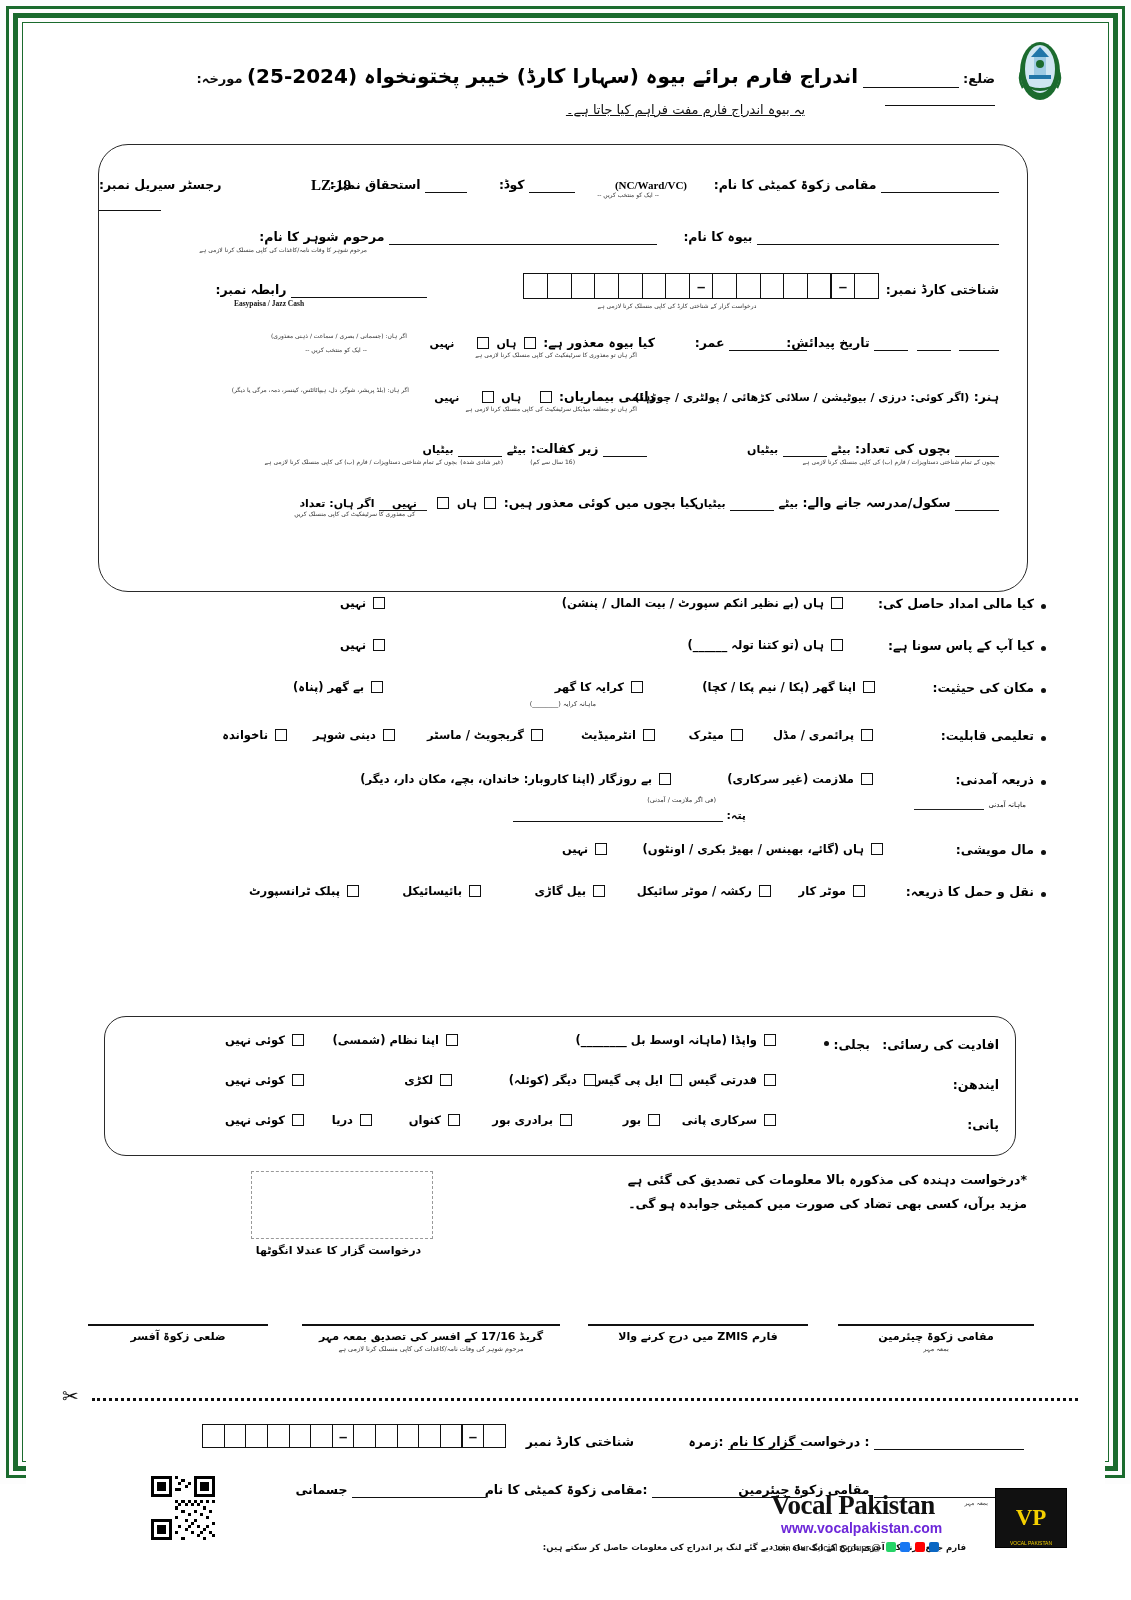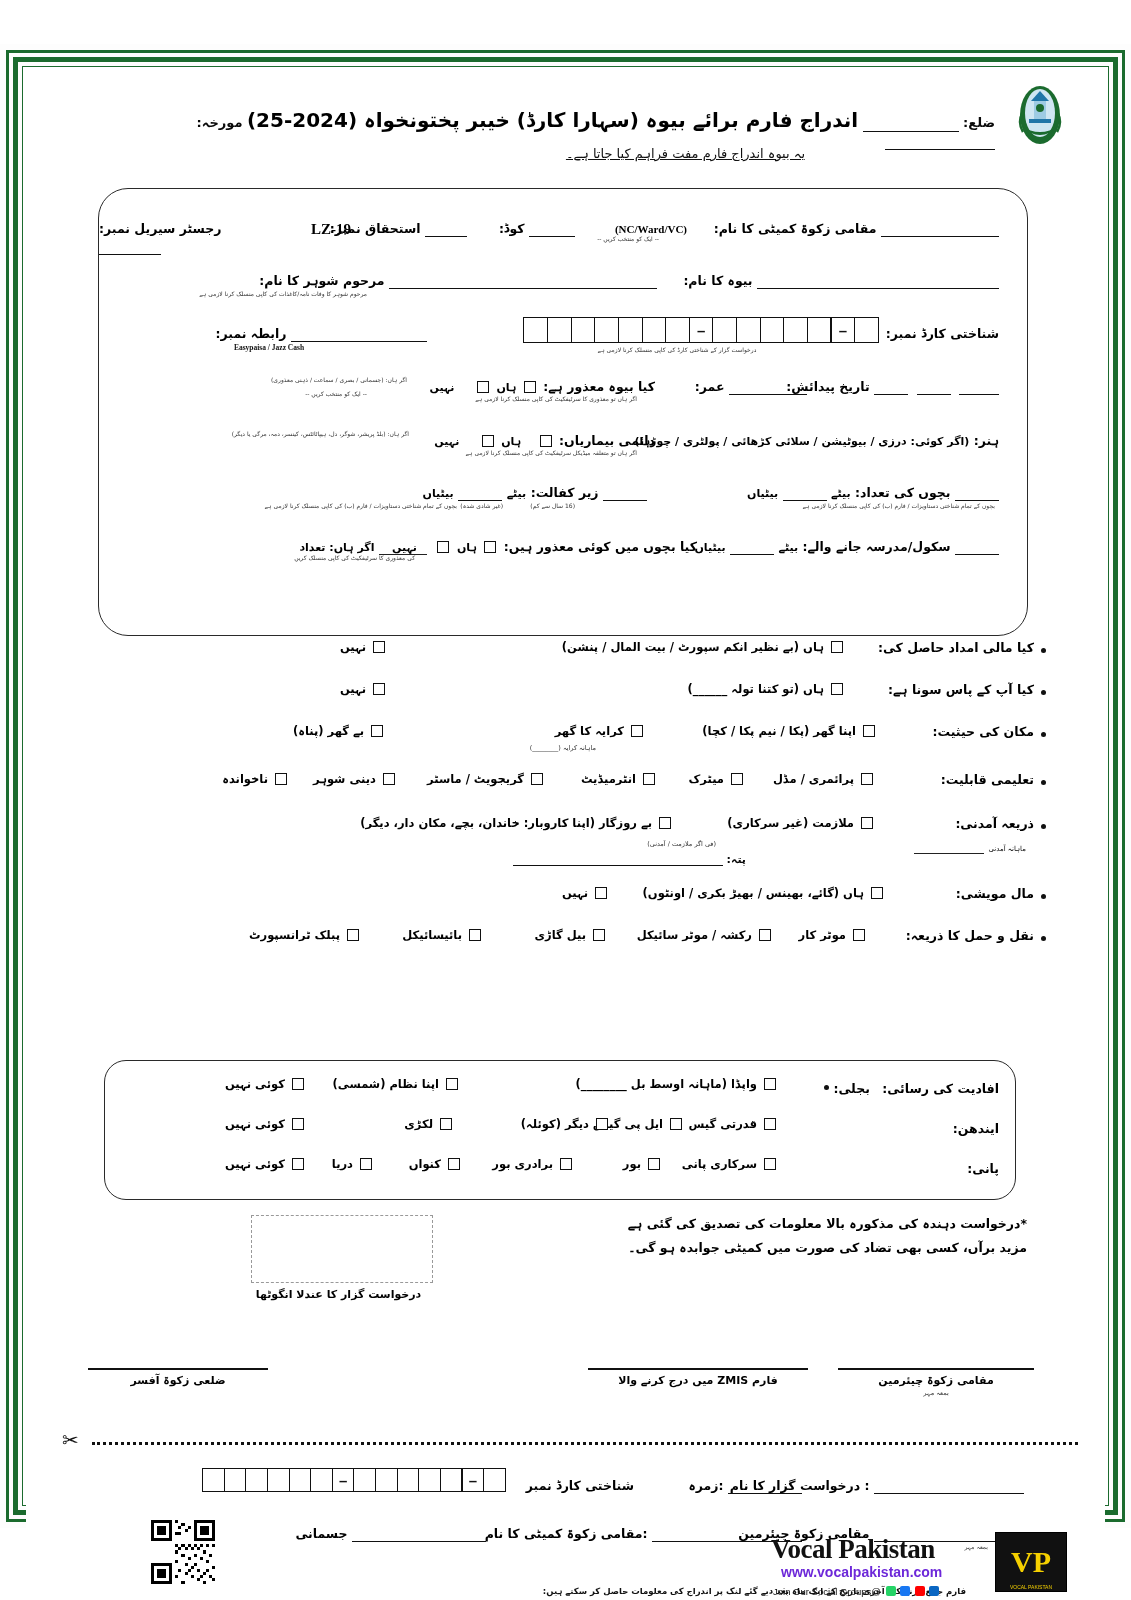--- a/index.html
+++ b/index.html
@@ -7,21 +7,20 @@
   body {
     width:1131px; height:1600px;
     background:#ffffff;
     font-family:"Liberation Sans", sans-serif;
     overflow:hidden;
   }
   
   #page {
     position:relative; width:1131px; height:1484px;
     background:#fdfdfd;
-    margin-top:44px;
   }
   #frame-outer {
     position:absolute; inset:6px;
     border:3px solid #1b6b2e;
   }
   #frame-inner {
     position:absolute; inset:13px;
     border:5px solid #1b6b2e;
   }
   #frame-inner2 {
@@ -212,21 +211,21 @@
     position:absolute; left:2px; top:52px;
     font-family:"Liberation Sans", sans-serif; font-size:9.5px;
     color:#111; white-space:nowrap;
   }
   #brand-logo {
     position:absolute; left:224px; top:-2px; width:72px; height:60px;
     background:#111; border:1px solid #000;
   }
   #brand-logo .vp {
     position:absolute; inset:4px; color:#f5d000;
-    font-family:"Liberation Serif", serif; font-weight:bold; font-size:30px;
+    font-family:"Liberation Serif", serif; font-weight:bold; font-size:23px;
     display:flex; align-items:center; justify-content:center;
   }
   #brand-logo .vpsub {
     position:absolute; left:0; right:0; bottom:1px; text-align:center;
     color:#f5d000; font-size:5px; font-family:"Liberation Sans", sans-serif;
   }
   .soc {
     display:inline-block; width:10px; height:10px; border-radius:2px;
     vertical-align:-1px; margin-left:2px;
   }
@@ -578,21 +577,21 @@
         <span class="ur lbl">ایندھن:</span>
       </div>
       <div class="opt" style="position:absolute; right:236px; top:56px;">
         <span class="cb"></span>
         <span>قدرتی گیس</span>
       </div>
       <div class="opt" style="position:absolute; right:330px; top:56px;">
         <span class="cb"></span>
         <span>ایل پی گیس</span>
       </div>
-      <div class="opt" style="position:absolute; right:404px; top:56px;">
+      <div class="opt" style="position:absolute; right:416px; top:56px;">
         <span class="cb"></span>
         <span>دیگر (کوئلہ)</span>
       </div>
       <div class="opt" style="position:absolute; right:560px; top:56px;">
         <span class="cb"></span>
         <span>لکڑی</span>
       </div>
       <div class="opt" style="position:absolute; right:708px; top:56px;">
         <span class="cb"></span>
         <span>کوئی نہیں</span>
@@ -636,20 +635,25 @@
 
     <div id="sigrow">
       <div class="sig" style="right:12px; top:16px; width:196px;">
         <div class="sigline"></div>
         <div class="sigtxt">مقامی زکوۃ چیئرمین</div>
         <div class="sigsub">بمعہ مہر</div>
       </div>
       <div class="sig" style="right:238px; top:16px; width:220px;">
         <div class="sigline"></div>
         <div class="sigtxt">فارم ZMIS میں درج کرنے والا</div>
+      </div>
+      <div class="sig" style="right:486px; top:16px; width:258px;">
+        <div class="sigline"></div>
+        <div class="sigtxt">گریڈ 17/16 کے افسر کی تصدیق بمعہ مہر</div>
+        <div class="sigsub">مرحوم شوہر کی وفات نامہ/کاغذات کی کاپی منسلک کرنا لازمی ہے</div>
       </div>
       <div class="sig" style="right:778px; top:16px; width:180px;">
         <div class="sigline"></div>
         <div class="sigtxt">ضلعی زکوۃ آفسر</div>
       </div>
     </div>
 
     <div id="tear">
       <span id="scissor">✂</span>
       <div class="dots"></div>

